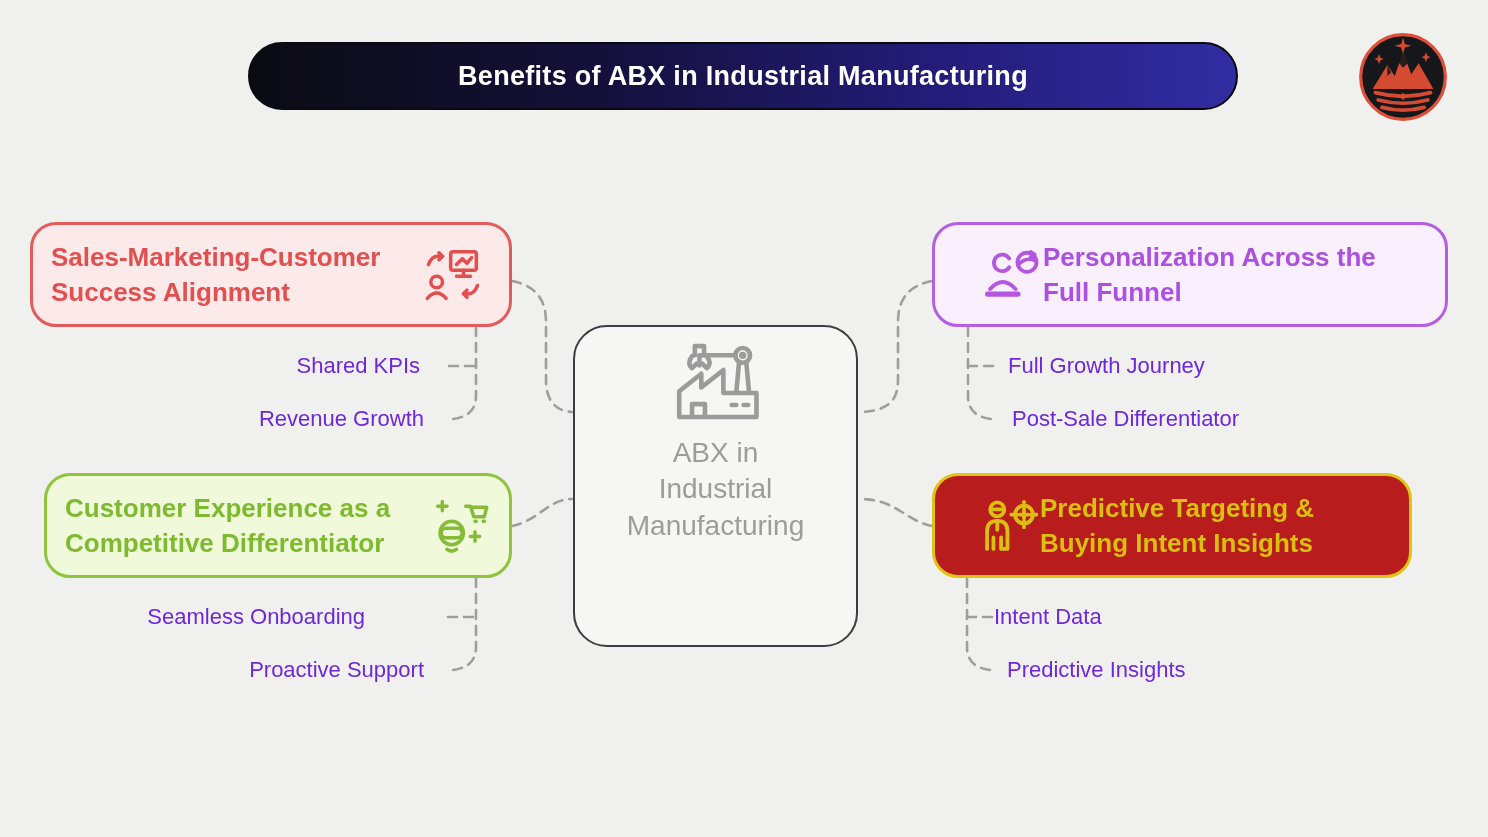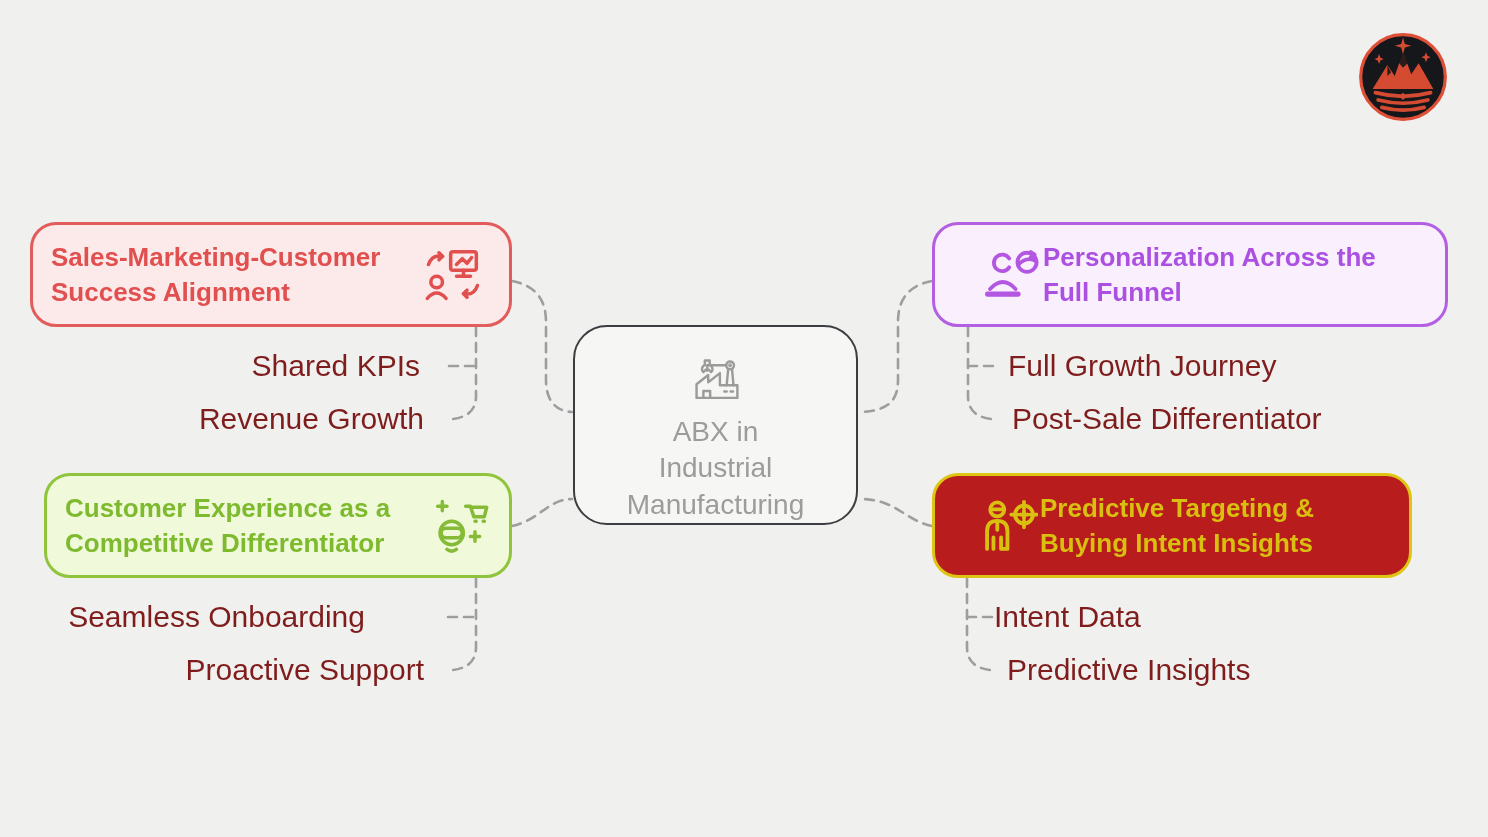--- a/index.html
+++ b/index.html
@@ -24,27 +24,27 @@
     display:flex;align-items:center;padding:0 18px;}
   .branch .btitle{font-weight:bold;font-size:26px;line-height:1.32;text-align:left;flex:1;}
   .branch .bicon{flex:0 0 auto;width:60px;height:60px;display:flex;align-items:center;justify-content:center;}
 
   .branch.red{left:30px;top:222px;width:482px;height:105px;background:#fce9e9;border-color:#e25c5c;color:#e14f4f;}
   .branch.green{left:44px;top:473px;width:468px;height:105px;background:#f0f9da;border-color:#8fc43c;color:#7eba2e;}
   .branch.purple{left:932px;top:222px;width:516px;height:105px;background:#f9effd;border-color:#b45fe1;color:#ac50e2;padding-left:48px;}
   .branch.yellow{left:932px;top:473px;width:480px;height:105px;background:#b91c1c;border-color:#dfc513;color:#d9bf10;padding-left:45px;}
 
   
-  .center-node{position:absolute;left:573px;top:325px;width:285px;height:200px;box-sizing:border-box;
+  .center-node{position:absolute;left:573px;top:325px;width:285px;height:322px;box-sizing:border-box;
     background:#f6f6f4;border:2.5px solid #3b3e41;border-radius:34px;
-    display:flex;flex-direction:column;align-items:center;justify-content:flex-start;padding-top:32px;}
+    display:flex;flex-direction:column;align-items:center;justify-content:flex-start;padding-top:16px;}
   .center-node .clabel{margin-top:14px;color:#9c9c9c;font-size:28px;line-height:1.3;text-align:center;white-space:pre-line;}
 
   
-  .sub{position:absolute;font-size:30px;color:#7f1d1d;white-space:nowrap;height:30px;line-height:30px;}
+  .sub{position:absolute;font-size:22px;color:#6d28d9;white-space:nowrap;height:30px;line-height:30px;}
   .sub.rt{text-align:right;}
 </style>
 </head>
 <body>
 
 <div class="canvas">
 
   <svg class="connectors" viewBox="0 0 1488 837" aria-hidden="true">
     <path d="M512 281 C538 286 546 302 546 322 L546 380 C546 400 555 411 572 412"></path>
     <path d="M476 327 L476 396 C476 410 468 417 453 419"></path>
@@ -53,20 +53,23 @@
     <path d="M476 578 L476 647 C476 661 468 668 453 670"></path>
     <path d="M448 617 L476 617"></path>
     <path d="M932 281 C906 286 898 302 898 322 L898 380 C898 400 889 411 860 412"></path>
     <path d="M968 327 L968 396 C968 410 976 417 991 419"></path>
     <path d="M968 366 L995 366"></path>
     <path d="M932 526 C904 520 896 499 860 499"></path>
     <path d="M967 578 L967 647 C967 661 975 668 990 670"></path>
     <path d="M967 617 L994 617"></path>
   </svg>
 
+  <div class="title-pill">
+    <span>Benefits of ABX in Industrial Manufacturing</span>
+  </div>
 
   <div class="logo">
     <svg viewBox="-50 -50 100 100" width="92" height="92">
       <circle cx="0" cy="0" r="46" fill="#16171a" stroke="#dd4f37" stroke-width="3.5"></circle>
       <g fill="#d54b31" stroke="none">
         <path d="M-33 13 L-17 -13 L-9 -1 L0 -27 L9 -3 L17 -15 L33 13 Z"></path>
         <path d="M0 -43 L2 -36 L9 -34 L2 -32 L0 -25 L-2 -32 L-9 -34 L-2 -36 Z"></path>
         <path d="M-26 -25 L-24.5 -21 L-21 -19.5 L-24.5 -18 L-26 -14 L-27.5 -18 L-31 -19.5 L-27.5 -21 Z"></path>
         <path d="M25 -27 L26.5 -23 L30 -21.5 L26.5 -20 L25 -16 L23.5 -20 L20 -21.5 L23.5 -23 Z"></path>
         <path d="M0 17 L4 21 L0 25 L-4 21 Z"></path>

